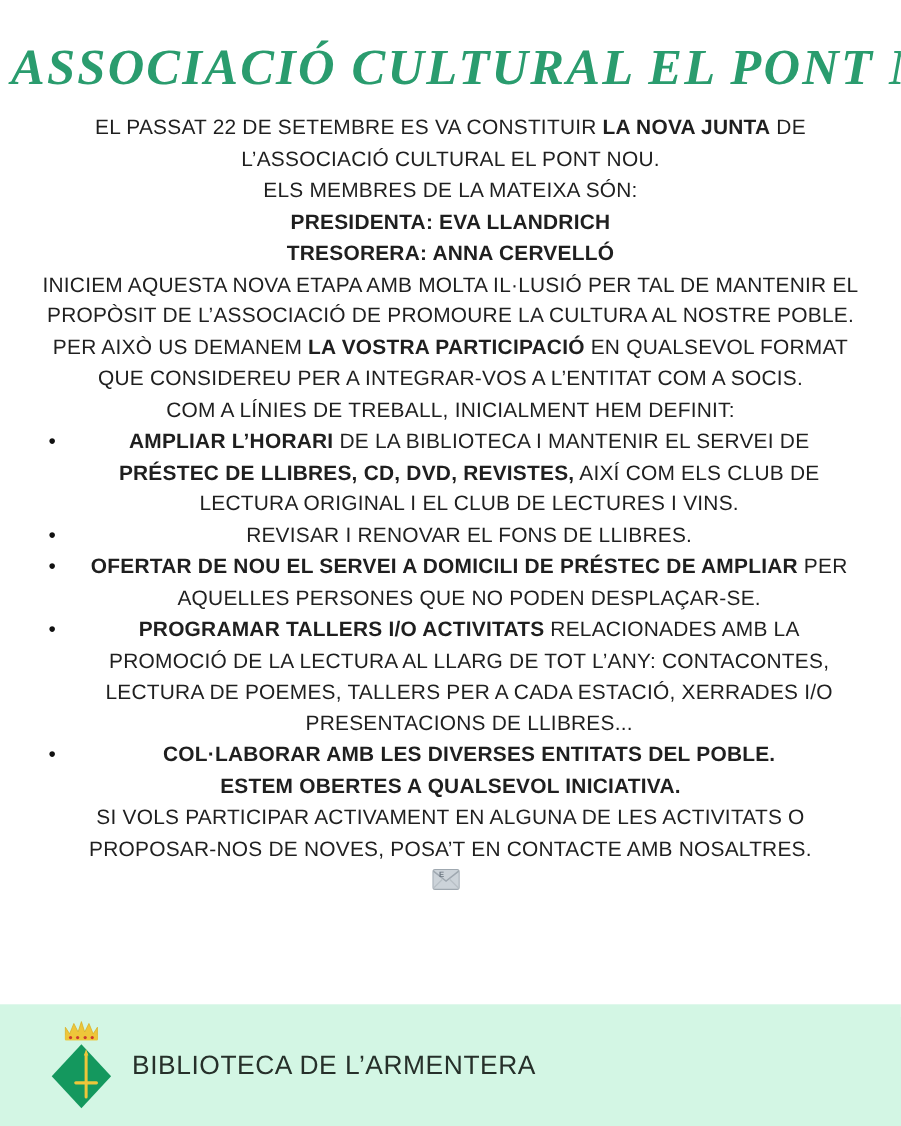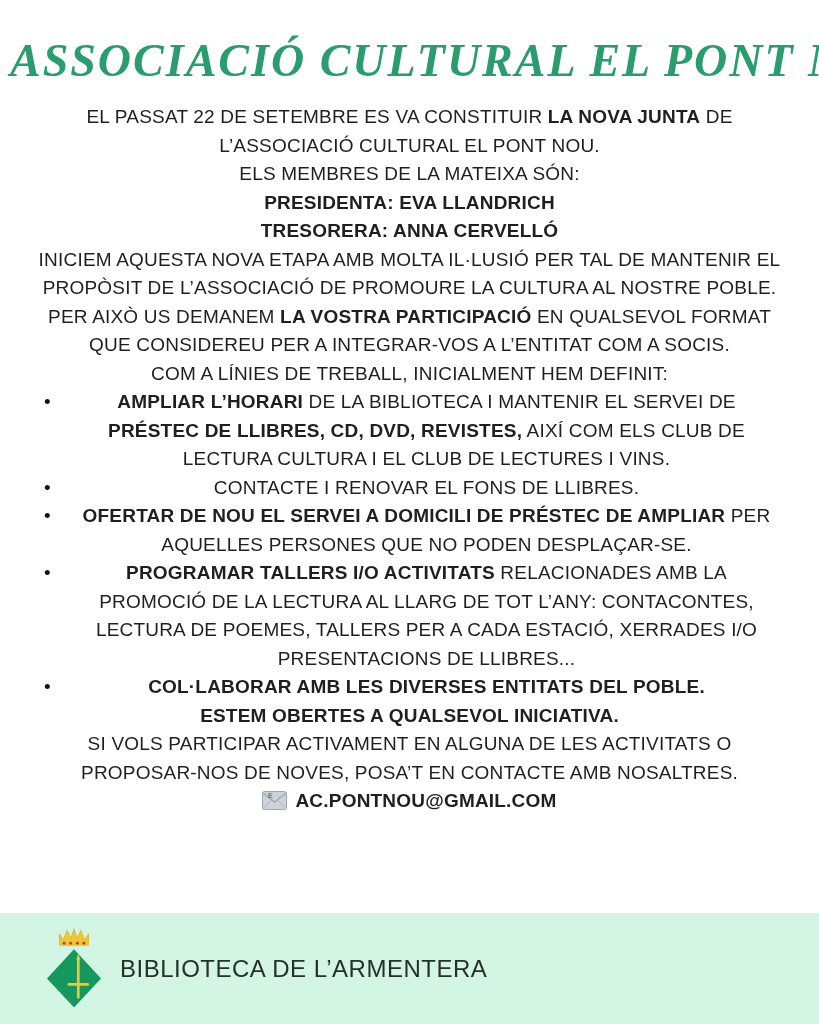--- a/index.html
+++ b/index.html
@@ -83,25 +83,25 @@
     <p><span>EL PASSAT 22 DE SETEMBRE ES VA CONSTITUIR </span><span class="bold">LA NOVA JUNTA</span><span> DE L’ASSOCIACIÓ CULTURAL EL PONT NOU.</span></p>
     <p><span>ELS MEMBRES DE LA MATEIXA SÓN:</span></p>
     <p><span class="bold">PRESIDENTA: EVA LLANDRICH</span></p>
     <p><span class="bold">TRESORERA: ANNA CERVELLÓ</span></p>
     <p><span>INICIEM AQUESTA NOVA ETAPA AMB MOLTA IL·LUSIÓ PER TAL DE MANTENIR EL PROPÒSIT DE L’ASSOCIACIÓ DE PROMOURE LA CULTURA AL NOSTRE POBLE.</span></p>
     <p><span>PER AIXÒ US DEMANEM </span><span class="bold">LA VOSTRA PARTICIPACIÓ</span><span> EN QUALSEVOL FORMAT QUE CONSIDEREU PER A INTEGRAR-VOS A L’ENTITAT COM A SOCIS.</span></p>
     <p><span>COM A LÍNIES DE TREBALL, INICIALMENT HEM DEFINIT:</span></p>
 
     <div class="bullet-row">
       <span class="dot">•</span>
-      <p><span class="bold">AMPLIAR L’HORARI</span><span> DE LA BIBLIOTECA I MANTENIR EL SERVEI DE </span><span class="bold">PRÉSTEC DE LLIBRES, CD, DVD, REVISTES,</span><span> AIXÍ COM ELS CLUB DE LECTURA CULTURA I EL CLUB DE LECTURES I VINS.</span></p>
+      <p><span class="bold">AMPLIAR L’HORARI</span><span> DE LA BIBLIOTECA I MANTENIR EL SERVEI DE </span><span class="bold">PRÉSTEC DE LLIBRES, CD, DVD, REVISTES,</span><span> AIXÍ COM ELS CLUB DE LECTURA ORIGINAL I EL CLUB DE LECTURES I VINS.</span></p>
     </div>
     <div class="bullet-row">
       <span class="dot">•</span>
-      <p><span>CONTACTE I RENOVAR EL FONS DE LLIBRES.</span></p>
+      <p><span>REVISAR I RENOVAR EL FONS DE LLIBRES.</span></p>
     </div>
     <div class="bullet-row">
       <span class="dot">•</span>
       <p><span class="bold">OFERTAR DE NOU EL SERVEI A DOMICILI DE PRÉSTEC DE AMPLIAR</span><span> PER AQUELLES PERSONES QUE NO PODEN DESPLAÇAR-SE.</span></p>
     </div>
     <div class="bullet-row">
       <span class="dot">•</span>
       <p><span class="bold">PROGRAMAR TALLERS I/O ACTIVITATS</span><span> RELACIONADES AMB LA PROMOCIÓ DE LA LECTURA AL LLARG DE TOT L’ANY: CONTACONTES, LECTURA DE POEMES, TALLERS PER A CADA ESTACIÓ, XERRADES I/O PRESENTACIONS DE LLIBRES...</span></p>
     </div>
     <div class="bullet-row">
@@ -113,21 +113,21 @@
     <p><span>SI VOLS PARTICIPAR ACTIVAMENT EN ALGUNA DE LES ACTIVITATS O PROPOSAR-NOS DE NOVES, POSA’T EN CONTACTE AMB NOSALTRES.</span></p>
 
     <p class="email-line">
       <span class="env">
         <svg width="25" height="19" viewBox="0 0 25 19">
           <rect x="0.5" y="0.5" width="24" height="18" rx="2" fill="#ccd3d9" stroke="#9fa8b0"></rect>
           <path d="M1 2 L12.5 11 L24 2" fill="none" stroke="#9fa8b0" stroke-width="1.4"></path>
           <path d="M1 17.5 L9 9.5 M24 17.5 L16 9.5" fill="none" stroke="#b8c0c6" stroke-width="1.2"></path>
           <text x="6" y="7" font-size="7" font-family="Liberation Sans, sans-serif" font-weight="bold" fill="#6b7680">E</text>
         </svg>
-      </span><span>AC.PONTNOU@GMAIL.COM</span>
+      </span>
     </p>
   </div>
 
   <div class="footer">
     <svg class="crest" viewBox="0 0 70 100">
 
       <g>
         <polygon points="18,22 18,9 22.5,16 27,5 31.5,14 35,3 38.5,14 43,5 47.5,16 52,9 52,22" fill="#eec63a" stroke="#d9af22" stroke-width="0.8"></polygon>
         <rect x="18" y="17" width="34" height="6" fill="#eec63a"></rect>
         <circle cx="23.5" cy="20" r="1.7" fill="#cc3a2e"></circle>

